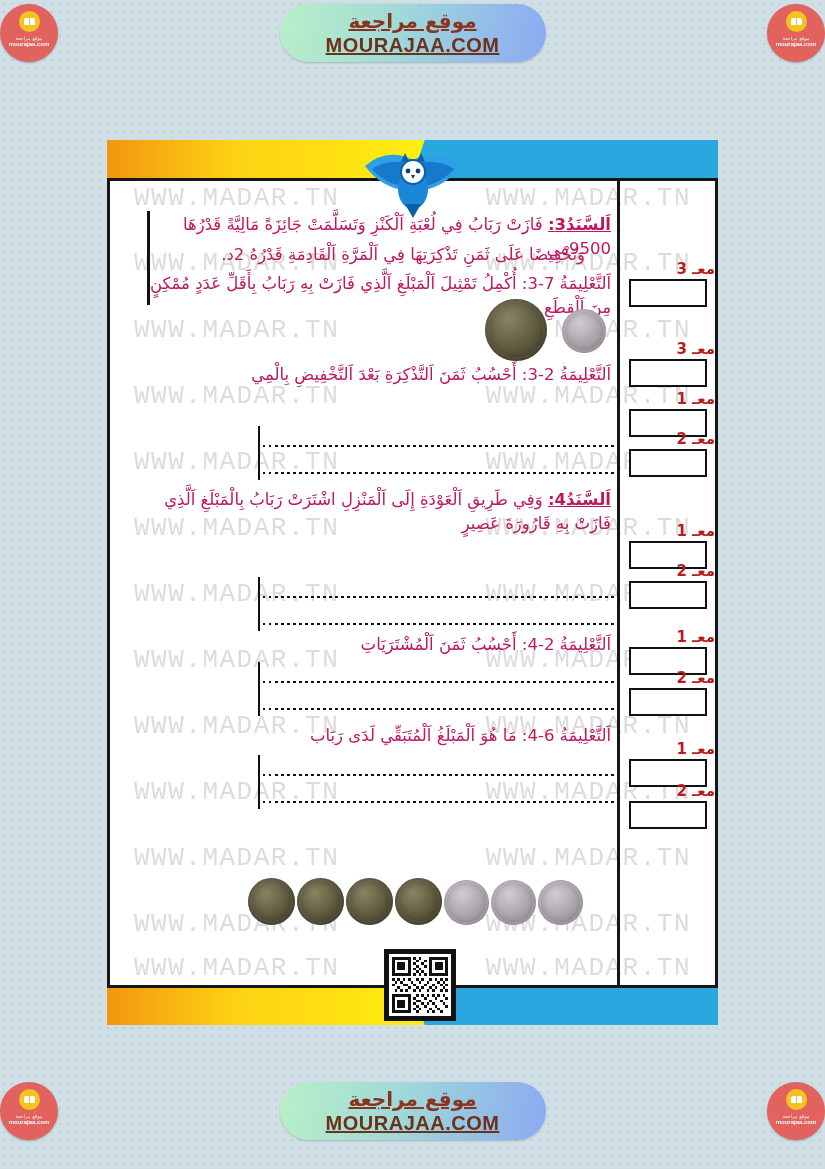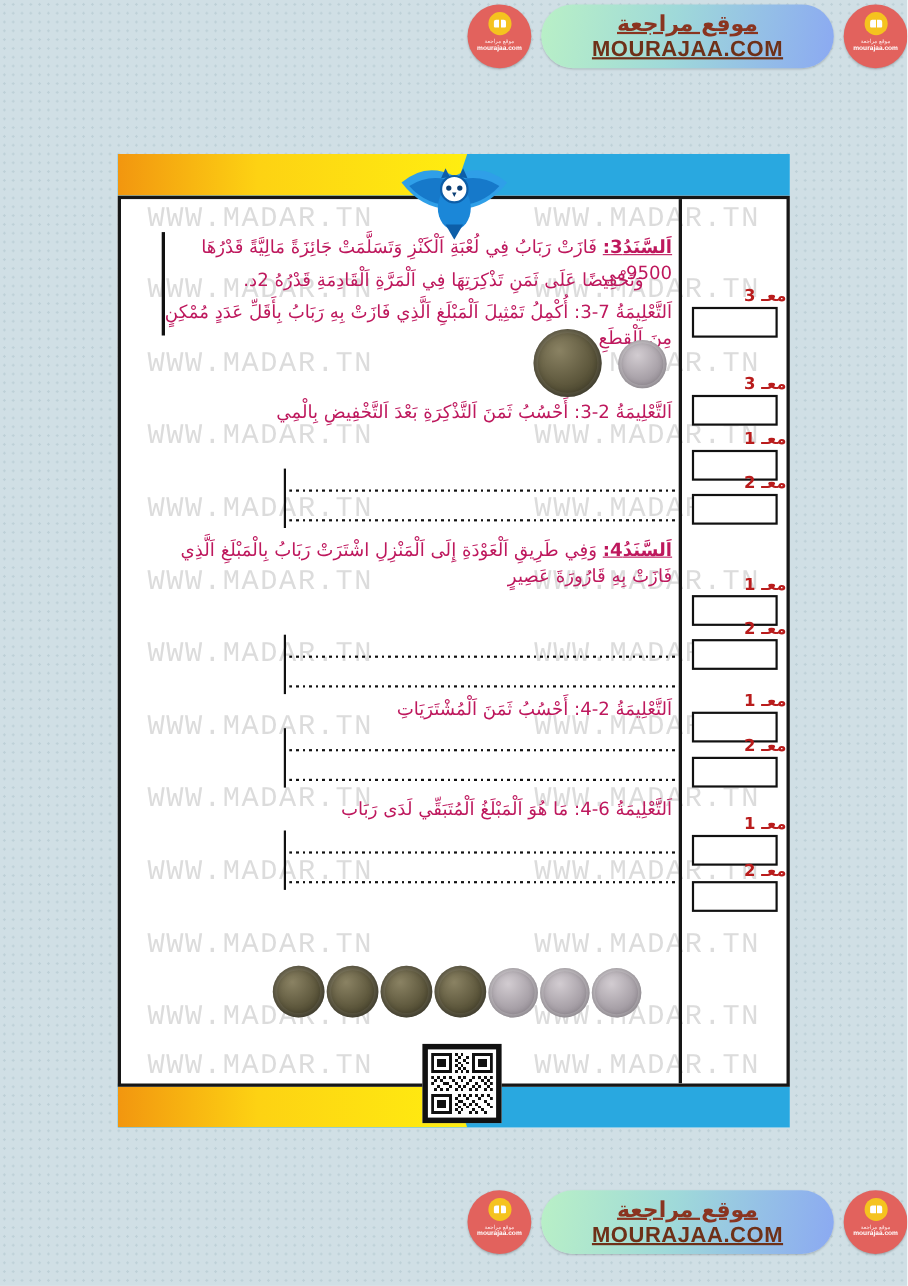--- a/index.html
+++ b/index.html
@@ -2,21 +2,21 @@
 <html><head>
 <meta charset="utf-8">
 <style>
   html,body{margin:0;padding:0;}
   .page{position:relative;width:825px;height:1169px;overflow:hidden;
         background-color:#d0dfe5;
         background-image:radial-gradient(#bdd0d7 1px, transparent 1.3px);
         background-size:8px 8px;
         font-family:"DejaVu Sans", sans-serif;}
   
-  .brandbar{position:absolute;left:0;width:100%;display:flex;justify-content:flex-end;align-items:center;gap:9px;}
+  .brandbar{position:absolute;left:0;width:100%;display:flex;justify-content:space-between;align-items:center;gap:9px;}
   .brandbar.top{top:4px;} .brandbar.bottom{top:1082px;}
   .badge{width:58px;height:58px;border-radius:50%;background:#e2625d;display:flex;flex-direction:column;align-items:center;box-shadow:0 1px 2px rgba(0,0,0,.25);flex:0 0 auto;}
   .badge .yc{width:21px;height:21px;border-radius:50%;background:#f5c31f;margin-top:7px;display:flex;align-items:center;justify-content:center;}
   .badge .book{width:11px;height:7px;border-radius:2px 2px 1px 1px;
                background:linear-gradient(90deg,#fff 45%,#f5c31f 45%,#f5c31f 55%,#fff 55%);}
   .badge .bt1{font-size:5px;line-height:6px;color:#ffe9e9;margin-top:3px;}
   .badge .bt2{font-size:6px;line-height:7px;color:#fff;font-weight:bold;font-family:"Liberation Sans",sans-serif;}
   .pill{height:58px;min-width:230px;padding:0 18px;border-radius:30px;
         background:linear-gradient(100deg,#b9f0c6,#9fd9d9 45%,#8ba9f2);
         display:flex;flex-direction:column;align-items:center;justify-content:center;box-shadow:0 1px 2px rgba(0,0,0,.2);}

